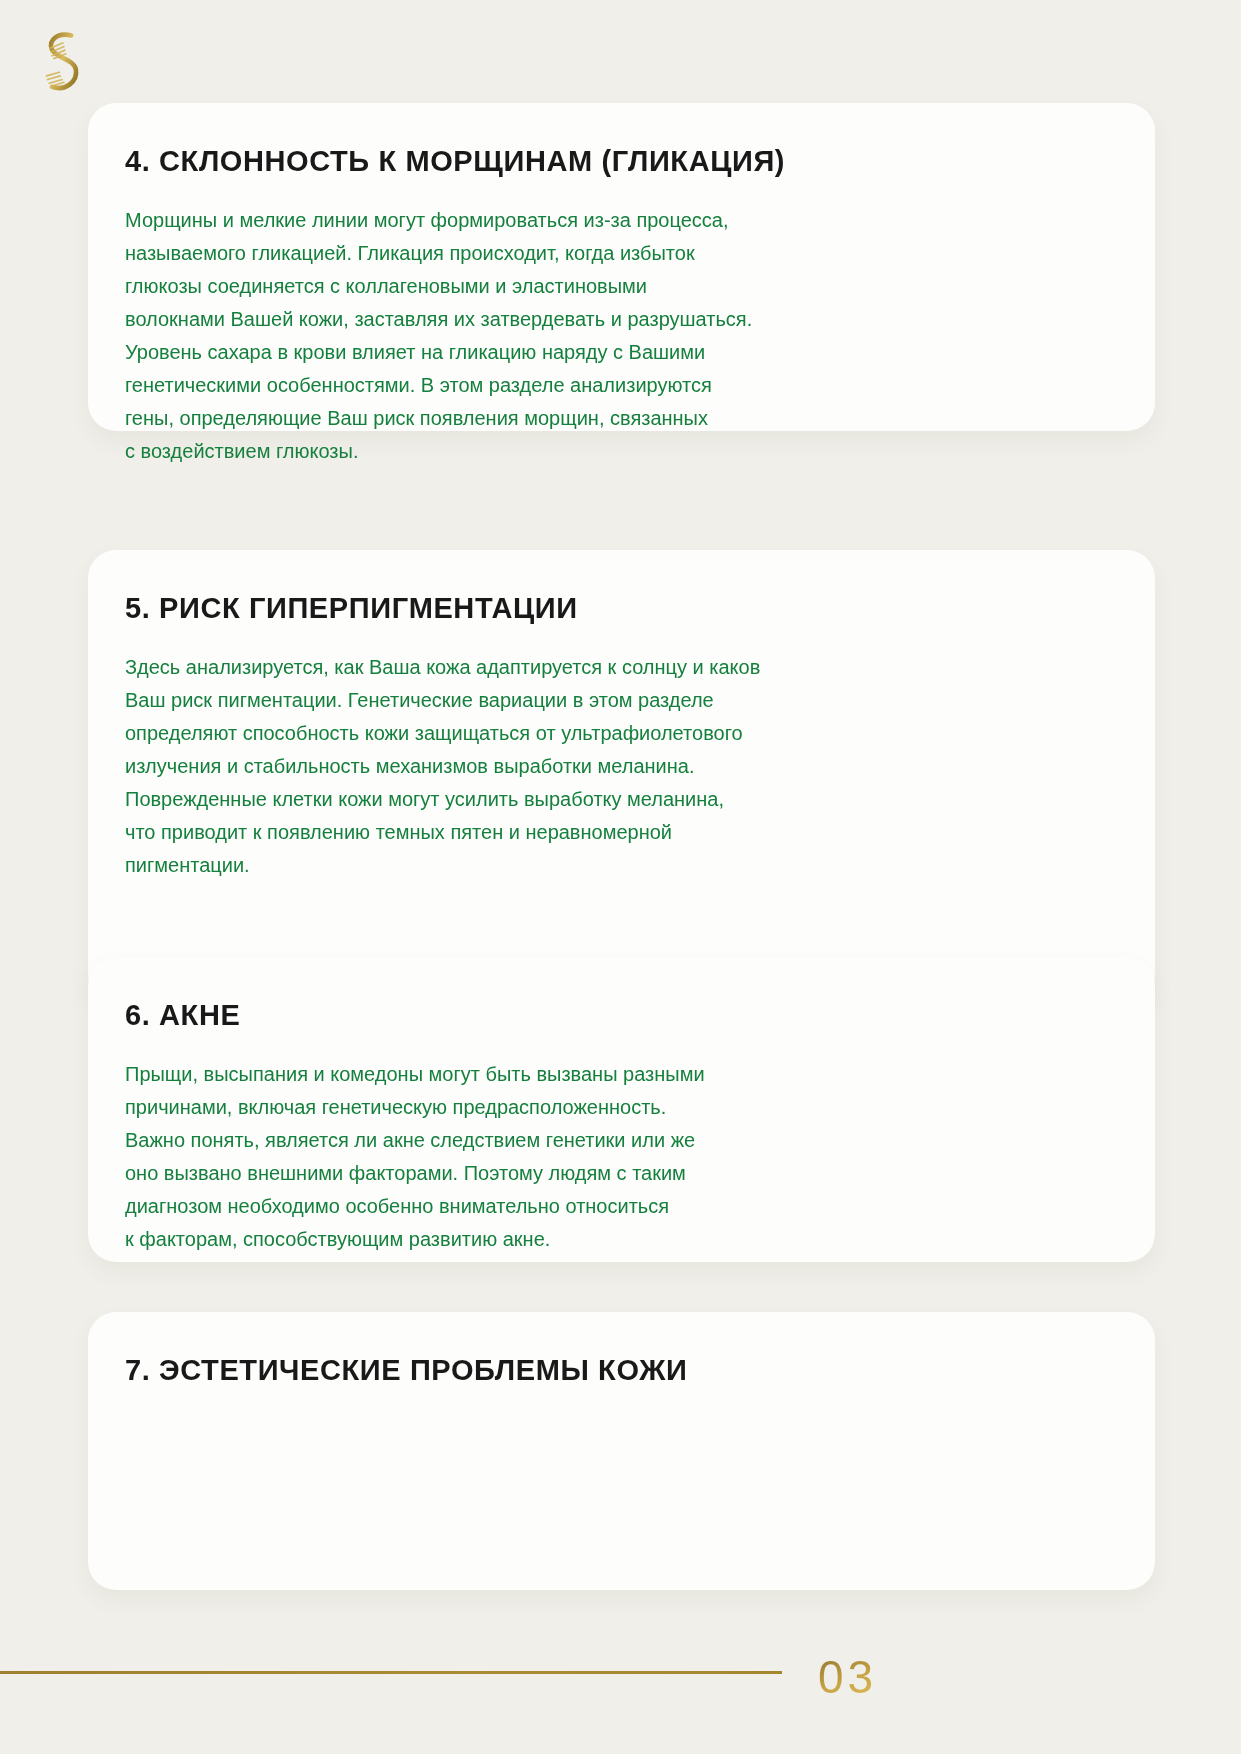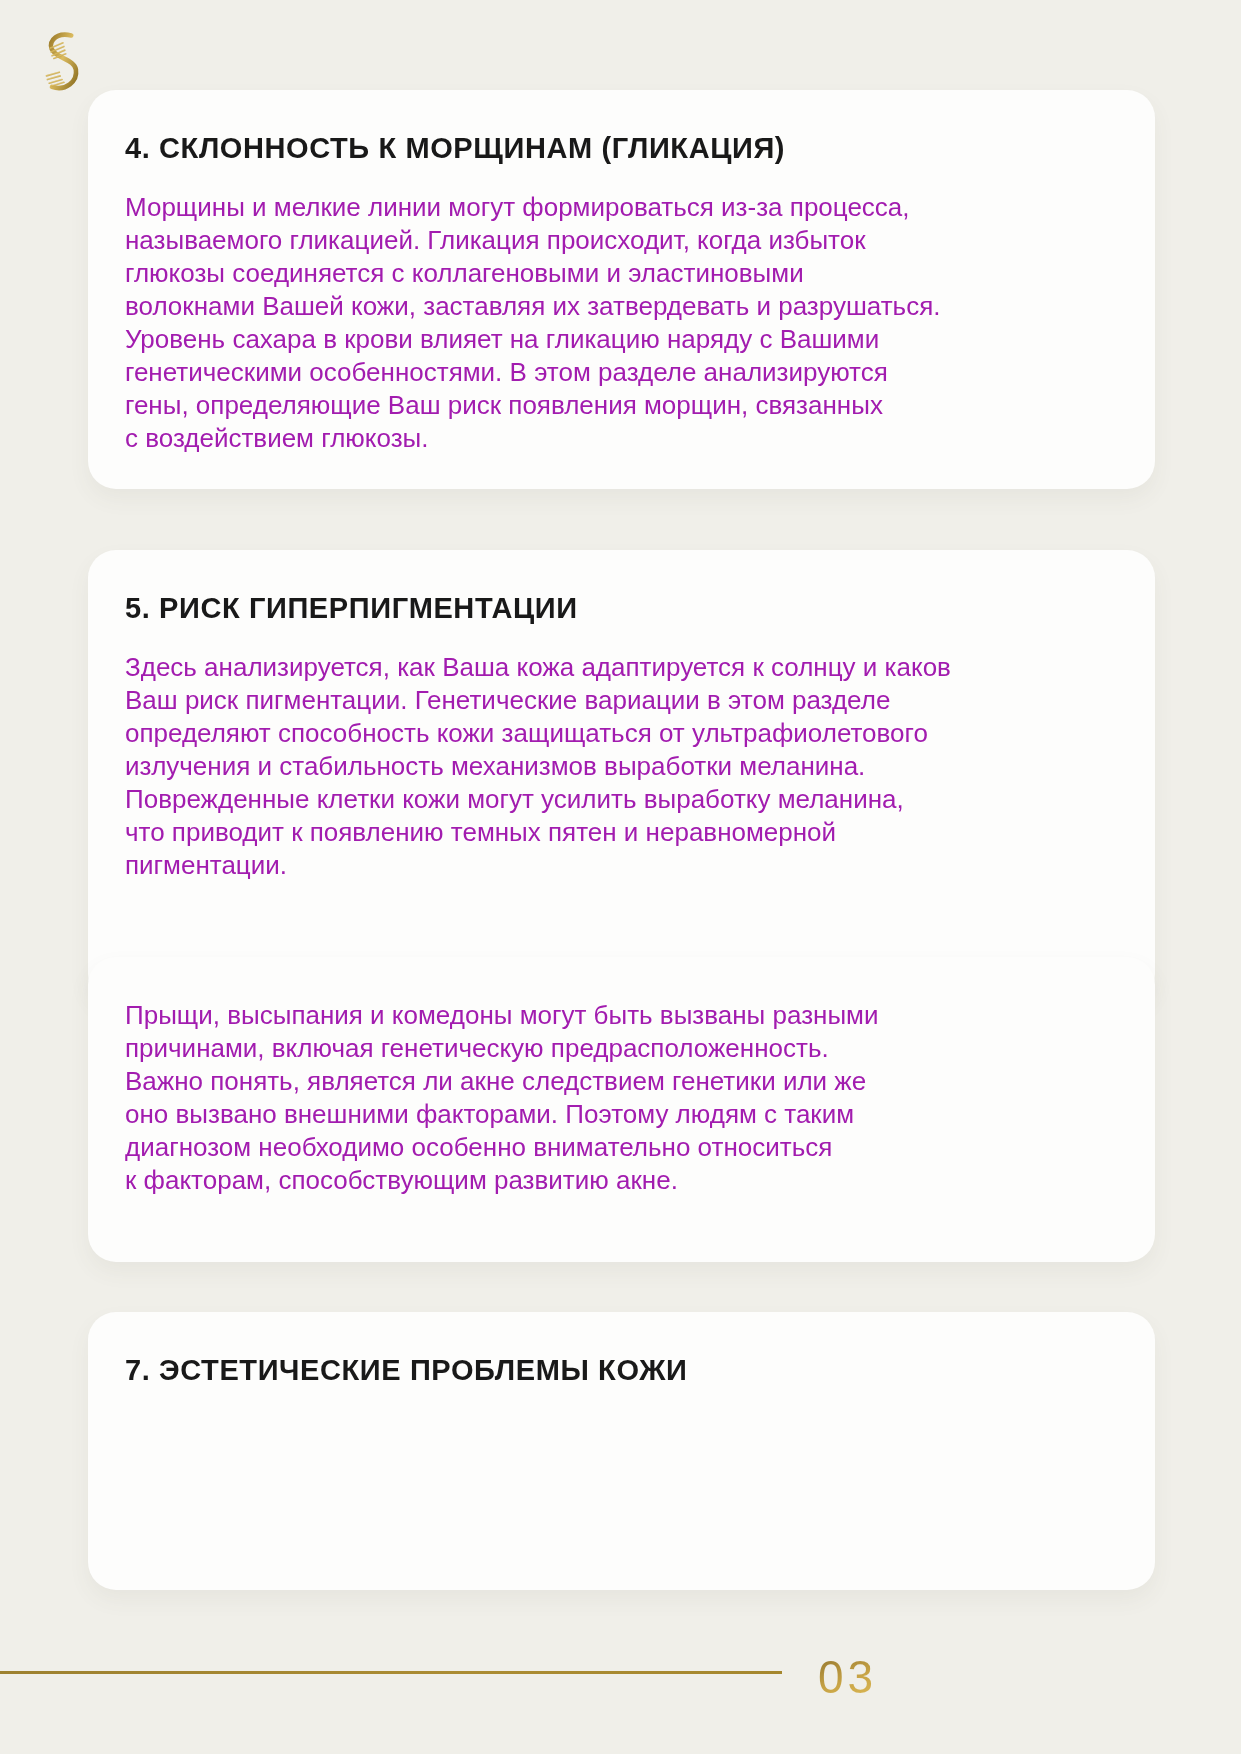--- a/index.html
+++ b/index.html
@@ -15,37 +15,37 @@
     position:absolute;left:40px;top:30px;width:46px;height:66px;
   }
   .card{
     position:absolute;left:88px;width:1067px;
     background:#fdfdfc;
     border-radius:28px;
     box-shadow:0 10px 22px rgba(90,85,60,0.06);
     padding:42px 37px 0 37px;
     box-sizing:border-box;
   }
-  .card-1{top:90px;height:399px;}
+  .card-1{top:103px;height:328px;}
   .card-2{top:550px;height:452px;}
   .card-3{top:957px;height:305px;}
   .card-4{top:1312px;height:278px;}
   .section-title{
     margin:0 0 26px 0;
     font-size:29px;
     font-weight:700;
     letter-spacing:0.6px;
     color:#191919;
     font-family:"Liberation Sans","DejaVu Sans",sans-serif;
   }
   .section-body{
     margin:0;
-    font-size:26px;
+    font-size:20px;
     line-height:33px;
-    color:#a21caf;
+    color:#15803d;
     white-space:pre-line;
   }
   .footer-rule{
     position:absolute;left:0;top:1671px;
     width:782px;height:3px;
     background:linear-gradient(90deg,#9d8130,#ab8c33 60%,#a5872e);
   }
   .page-number{
     position:absolute;left:818px;top:1650px;
     font-size:46px;
@@ -101,20 +101,21 @@
     <p class="section-body">Здесь анализируется, как Ваша кожа адаптируется к солнцу и каков
 Ваш риск пигментации. Генетические вариации в этом разделе
 определяют способность кожи защищаться от ультрафиолетового
 излучения и стабильность механизмов выработки меланина.
 Поврежденные клетки кожи могут усилить выработку меланина,
 что приводит к появлению темных пятен и неравномерной
 пигментации.</p>
   </section>
 
   <section class="card card-3">
+    <h2 class="section-title">6. АКНЕ</h2>
     <p class="section-body">Прыщи, высыпания и комедоны могут быть вызваны разными
 причинами, включая генетическую предрасположенность.
 Важно понять, является ли акне следствием генетики или же
 оно вызвано внешними факторами. Поэтому людям с таким
 диагнозом необходимо особенно внимательно относиться
 к факторам, способствующим развитию акне.</p>
   </section>
 
   <section class="card card-4">
     <h2 class="section-title">7. ЭСТЕТИЧЕСКИЕ ПРОБЛЕМЫ КОЖИ</h2>

